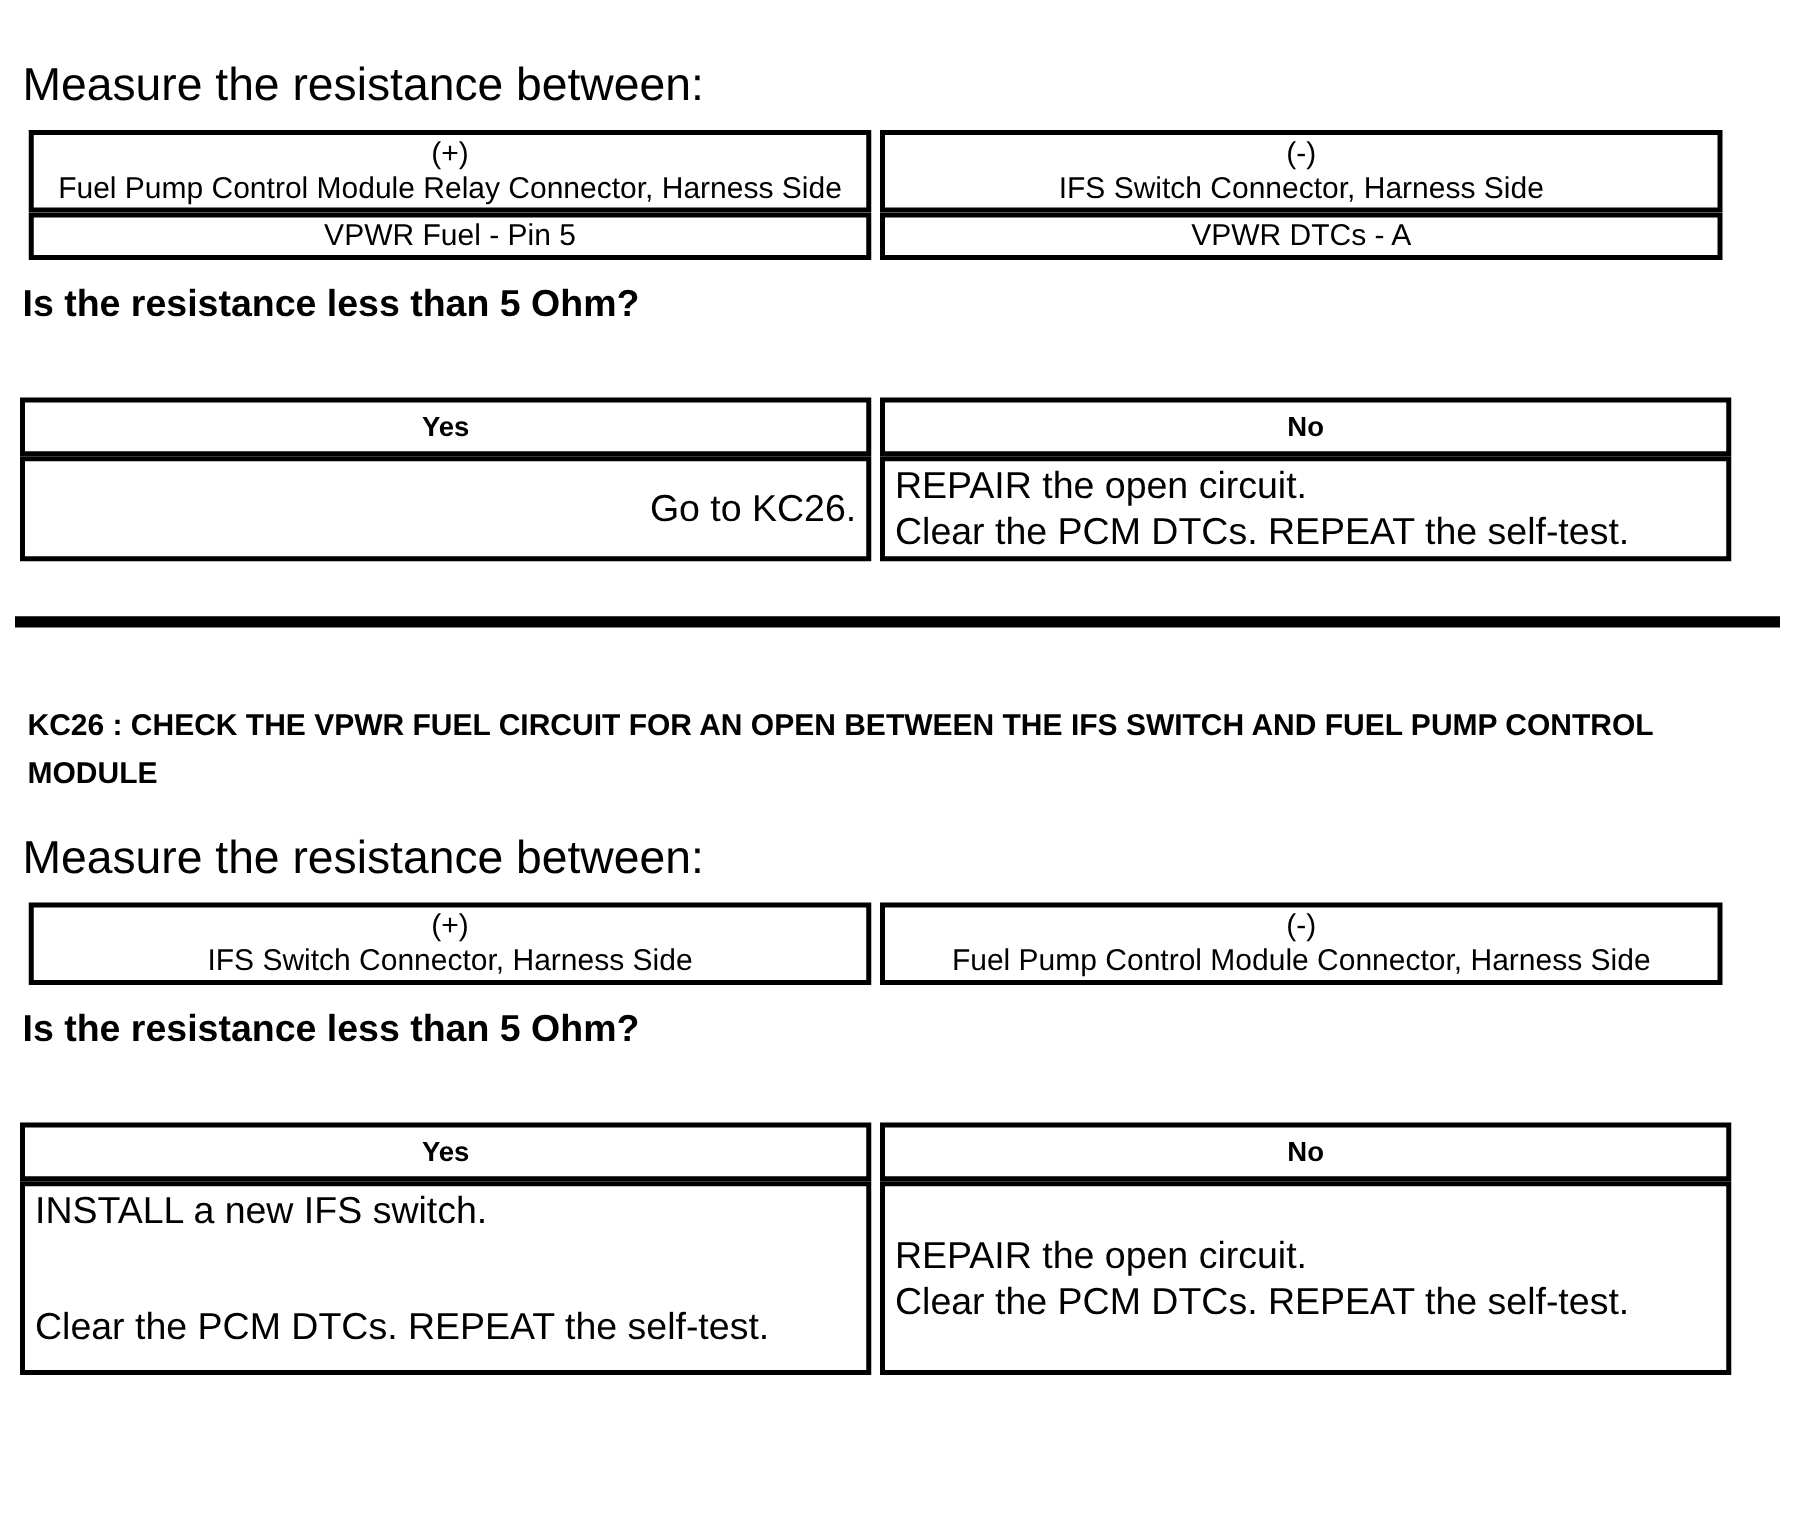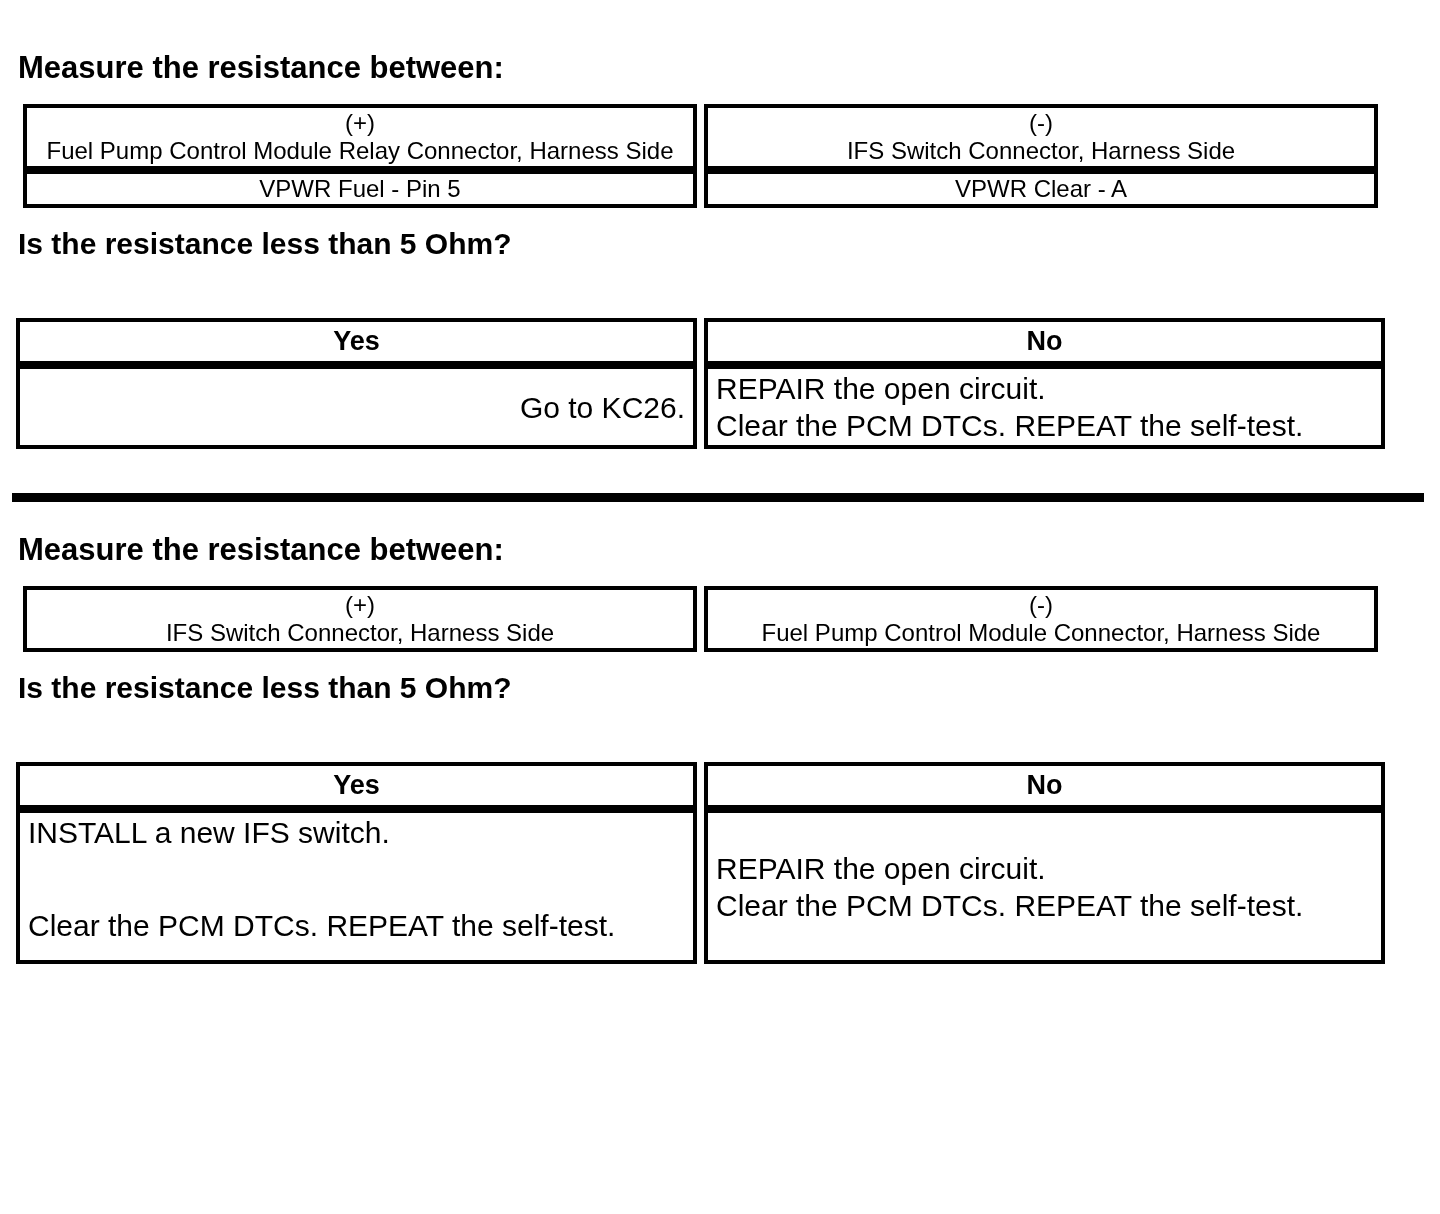--- a/index.html
+++ b/index.html
@@ -15,23 +15,23 @@
     background: #ffffff;
   }
   .step-title {
     font-size: 24px;
     line-height: 38px;
     font-weight: bold;
     margin: 0 0 0 6px;
     max-width: 1400px;
   }
   .instruction {
-    font-size: 31px;
+    font-size: 37px;
     line-height: 36px;
-    font-weight: bold;
+    font-weight: normal;
     margin: 30px 0 18px 2px;
   }
   table.meas-table {
     border-collapse: separate;
     border-spacing: 7px 0;
     table-layout: fixed;
     width: 1369px;
     margin: 0;
   }
   table.meas-table td {
@@ -51,21 +51,21 @@
   }
   table.decision-table {
     border-collapse: separate;
     border-spacing: 7px 0;
     table-layout: fixed;
     width: 1383px;
     margin: 56px 0 0 -7px;
   }
   table.decision-table th {
     border: 4px solid #000000;
-    font-size: 27px;
+    font-size: 22px;
     line-height: 37px;
     font-weight: bold;
     padding: 1px 6px;
     background: #ffffff;
   }
   table.decision-table td {
     border: 4px solid #000000;
     font-size: 30px;
     line-height: 37px;
     padding: 1px 8px;
@@ -122,21 +122,21 @@
             <div>(+)</div>
             <div>Fuel Pump Control Module Relay Connector, Harness Side</div>
           </td>
           <td>
             <div>(-)</div>
             <div>IFS Switch Connector, Harness Side</div>
           </td>
         </tr>
         <tr>
           <td>VPWR Fuel - Pin 5</td>
-          <td>VPWR Clear - A</td>
+          <td>VPWR DTCs - A</td>
         </tr>
       </tbody>
     </table>
 
     <p class="question">Is the resistance less than 5 Ohm?</p>
 
     <table class="decision-table">
       <tbody>
         <tr>
           <th>Yes</th>
@@ -151,20 +151,21 @@
             <div>Clear the PCM DTCs. REPEAT the self-test.</div>
           </td>
         </tr>
       </tbody>
     </table>
 
     <hr class="section-rule">
   </section>
 
   <section>
+    <h1 class="step-title second">KC26 : CHECK THE VPWR FUEL CIRCUIT FOR AN OPEN BETWEEN THE IFS SWITCH AND FUEL PUMP CONTROL MODULE</h1>
 
     <p class="instruction">Measure the resistance between:</p>
 
     <table class="meas-table">
       <tbody>
         <tr>
           <td>
             <div>(+)</div>
             <div>IFS Switch Connector, Harness Side</div>
           </td>

